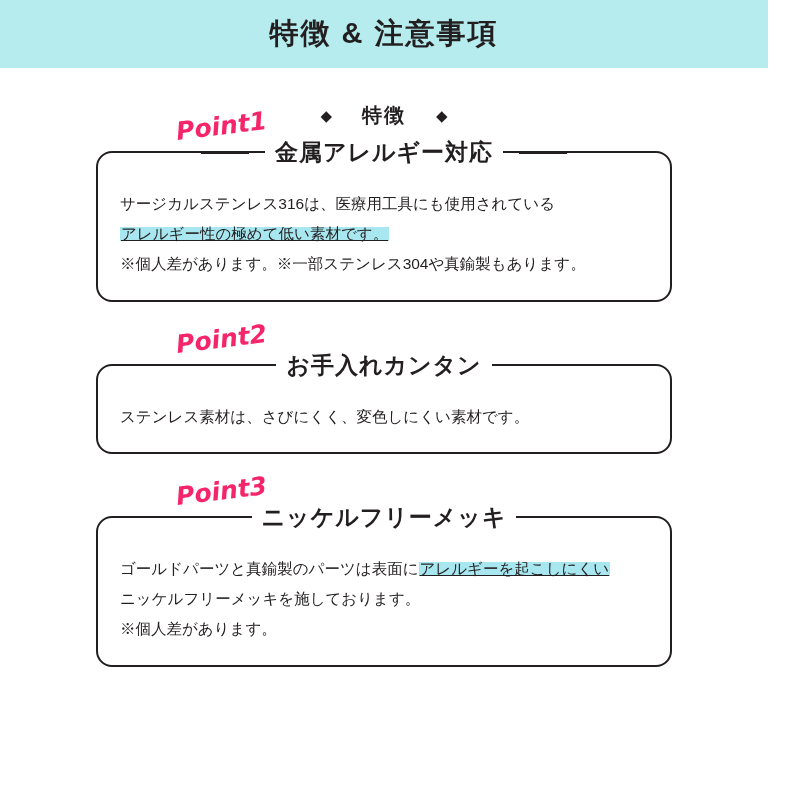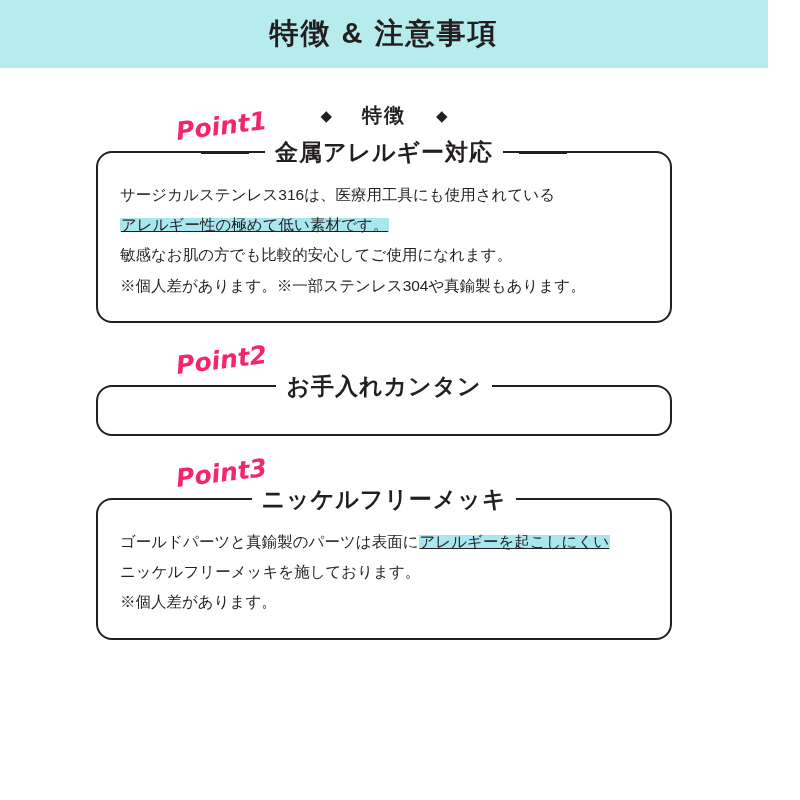--- a/index.html
+++ b/index.html
@@ -107,21 +107,21 @@
   }
   .card-title {
     background: #ffffff;
     padding: 0 10px;
     font-size: 23px;
     font-weight: bold;
     letter-spacing: 1px;
     white-space: nowrap;
   }
   .card-body {
-    margin-top: 5px;
+    margin-top: 14px;
   }
   .line {
     font-size: 15.5px;
     line-height: 1.95;
     white-space: nowrap;
   }
   .hl {
     background: linear-gradient(transparent 12%, #a8e7ef 12%, #a8e7ef 92%, transparent 92%);
     padding: 0 1px;
     text-decoration: underline;
@@ -150,37 +150,37 @@
       </div>
       <div class="card">
         <div class="card-title-row">
           <span class="title-rule"></span>
           <span class="card-title">金属アレルギー対応</span>
           <span class="title-rule"></span>
         </div>
         <div class="card-body">
           <div class="line"><span>サージカルステンレス316は、医療用工具にも使用されている</span></div>
           <div class="line"><span class="hl">アレルギー性の極めて低い素材です。</span></div>
-          <div class="line"><span>敏感なお肌の方でも比較的安心してご使用になれます。</span></div>
           <div class="line"><span>※個人差があります。※一部ステンレス304や真鍮製もあります。</span></div>
         </div>
       </div>
     </div>
 
     <div class="card-wrap">
       <div class="point-badge">
         <span>Point</span><span class="num">2</span>
       </div>
       <div class="card">
         <div class="card-title-row">
           <span class="title-rule"></span>
           <span class="card-title">お手入れカンタン</span>
           <span class="title-rule"></span>
         </div>
         <div class="card-body">
+          <div class="line"><span>ステンレス素材は、さびにくく、変色しにくい素材です。</span></div>
         </div>
       </div>
     </div>
 
     <div class="card-wrap">
       <div class="point-badge">
         <span>Point</span><span class="num">3</span>
       </div>
       <div class="card">
         <div class="card-title-row">

